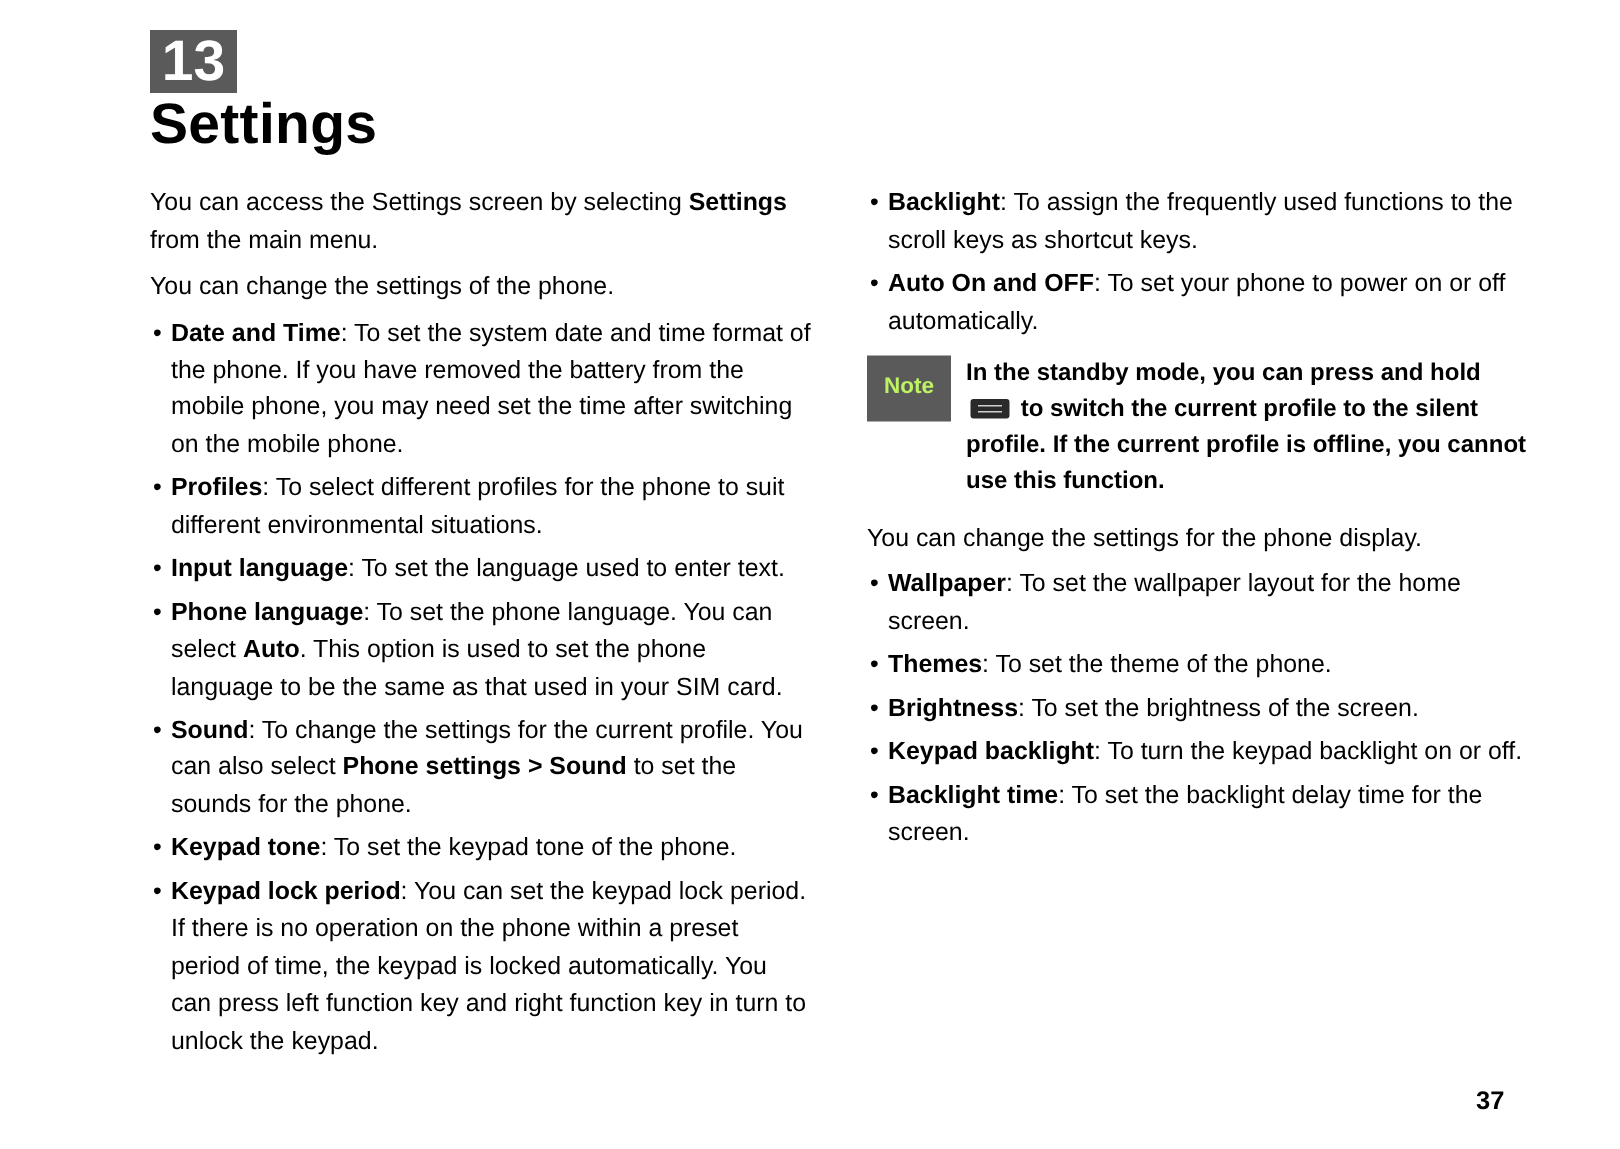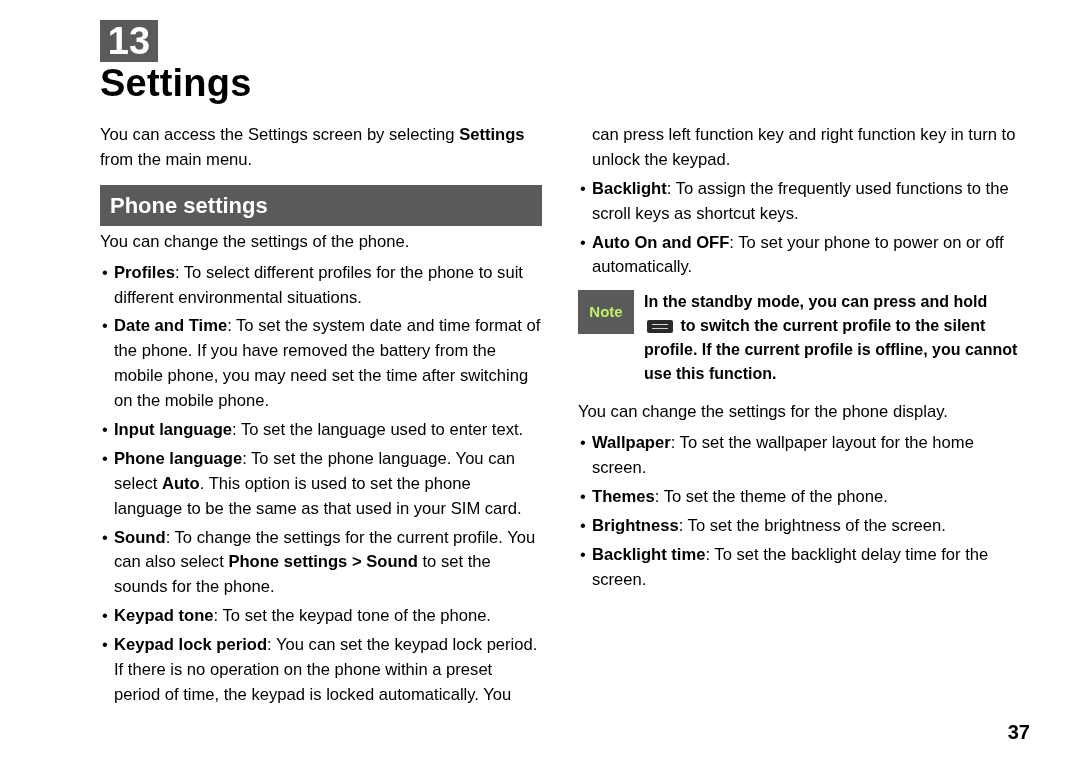--- a/index.html
+++ b/index.html
@@ -113,47 +113,46 @@
   .key-icon::after {
     content: "";
     position: absolute;
     left: 5px; right: 5px; top: 4px; bottom: 4px;
     border-top: 1px solid #cfcfcf;
     border-bottom: 1px solid #cfcfcf;
   }
   .pagenum {
     position: absolute;
     bottom: 22px;
-    right: 50px;
+    right: 77px;
     font-weight: bold;
-    font-size: 20px;
+    font-size: 17px;
   }
 </style>
 </head>
 <body>
 
 <div class="page">
 
   <div class="chapter-head">
     <span class="chapter-num">13</span>
     <span class="chapter-title">Settings</span>
   </div>
 
   <div class="columns">
 
     <p>
       <span>You can access the Settings screen by selecting </span><span class="bold">Settings</span><span> from the main menu.</span>
     </p>
 
-    <div class="section-head">Phone settings</div>
     <p>You can change the settings of the phone.</p>
 
     <ul class="blist">
+      <li><span class="bold">Date and Time</span><span>: To set the system date and time format of the phone. If you have removed the battery from the mobile phone, you may need set the time after switching on the mobile phone.</span></li>
       <li><span class="bold">Profiles</span><span>: To select different profiles for the phone to suit different environmental situations.</span></li>
-      <li><span class="bold">Date and Time</span><span>: To set the system date and time format of the phone. If you have removed the battery from the mobile phone, you may need set the time after switching on the mobile phone.</span></li>
       <li><span class="bold">Input language</span><span>: To set the language used to enter text.</span></li>
       <li><span class="bold">Phone language</span><span>: To set the phone language. You can select </span><span class="bold">Auto</span><span>. This option is used to set the phone language to be the same as that used in your SIM card.</span></li>
       <li><span class="bold">Sound</span><span>: To change the settings for the current profile. You can also select </span><span class="bold">Phone settings &gt; Sound</span><span> to set the sounds for the phone.</span></li>
       <li><span class="bold">Keypad tone</span><span>: To set the keypad tone of the phone.</span></li>
       <li><span class="bold">Keypad lock period</span><span>: You can set the keypad lock period. If there is no operation on the phone within a preset period of time, the keypad is locked automatically. You can press left function key and right function key in turn to unlock the keypad.</span></li>
       <li><span class="bold">Backlight</span><span>: To assign the frequently used functions to the scroll keys as shortcut keys.</span></li>
       <li><span class="bold">Auto On and OFF</span><span>: To set your phone to power on or off automatically.</span></li>
     </ul>
 
     <div class="note-row">
@@ -162,19 +161,20 @@
         <span>In the standby mode, you can press and hold </span><span class="key-icon"></span><span> to switch the current profile to the silent profile. If the current profile is offline, you cannot use this function.</span>
       </div>
     </div>
 
     <p>You can change the settings for the phone display.</p>
 
     <ul class="blist">
       <li><span class="bold">Wallpaper</span><span>: To set the wallpaper layout for the home screen.</span></li>
       <li><span class="bold">Themes</span><span>: To set the theme of the phone.</span></li>
       <li><span class="bold">Brightness</span><span>: To set the brightness of the screen.</span></li>
+      <li><span class="bold">Keypad backlight</span><span>: To turn the keypad backlight on or off.</span></li>
       <li><span class="bold">Backlight time</span><span>: To set the backlight delay time for the screen.</span></li>
     </ul>
 
   </div>
 
   <div class="pagenum">37</div>
 </div>
 
 </body></html>

